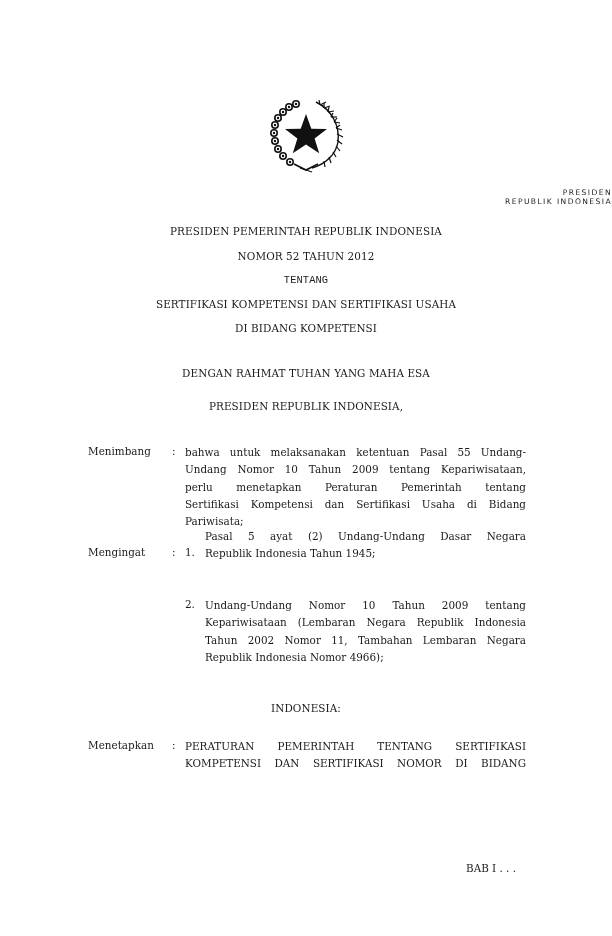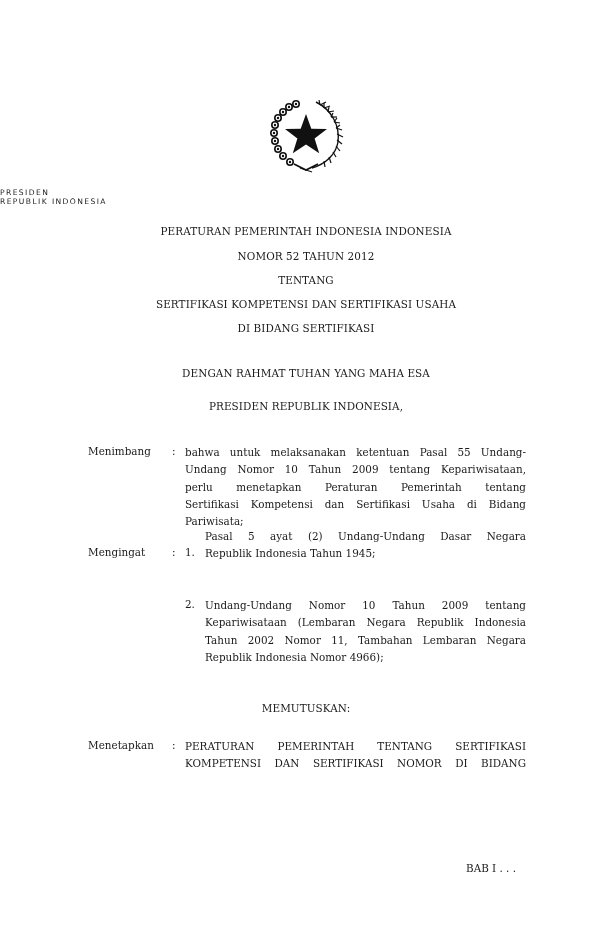--- a/index.html
+++ b/index.html
@@ -1,20 +1,20 @@
 <!DOCTYPE html>
 <html><head>
 <meta charset="utf-8">
 <style>
   html, body { margin:0; padding:0; background:#ffffff; }
   body { width:612px; height:936px; position:relative; overflow:hidden;
          font-family:"DejaVu Serif", "Liberation Serif", serif; color:#1a1a1a; }
   .page { position:absolute; left:0; top:0; width:612px; height:936px; }
   .emblem { position:absolute; left:266px; top:98px; width:80px; height:76px; }
-  .emblem-label { position:absolute; left:0; width:612px; text-align:left;
+  .emblem-label { position:absolute; left:0; width:612px; text-align:right;
                   font-family:"DejaVu Sans", "Liberation Sans", sans-serif;
                   font-size:7.6px; letter-spacing:1.4px; color:#222; }
   .center { position:absolute; left:0; width:612px; text-align:center;
             font-size:10.4px; letter-spacing:0.1px; }
   .label { position:absolute; left:88px; font-size:10.4px; }
   .colon { position:absolute; left:172px; font-size:10.4px; }
   .para { position:absolute; left:185px; width:341px; font-size:10.4px;
           line-height:17.3px; text-align:justify; }
   .para .ln { display:block; text-align:justify; text-align-last:justify; height:17.3px; white-space:nowrap; }
   .para .ln.last { text-align-last:left; }
@@ -80,25 +80,25 @@
 
     <path d="M28 66 L40 72 L52 66" fill="none" stroke="#111" stroke-width="1.6"></path>
     <path d="M34 70 L46 74" fill="none" stroke="#111" stroke-width="1.2"></path>
 
     <polygon fill="#111" points="40,16 45.3,30.7 61,30.9 48.6,40.4 53.2,55.3 40,46.5 26.8,55.3 31.4,40.4 19,30.9 34.7,30.7"></polygon>
   </svg>
 
   <div class="emblem-label" style="top:188px;">PRESIDEN</div>
   <div class="emblem-label" style="top:197px;">REPUBLIK INDONESIA</div>
 
-  <div class="center" style="top:225px;">PERATURAN PEMERINTAH INDONESIA INDONESIA</div>
+  <div class="center" style="top:225px;">PRESIDEN PEMERINTAH REPUBLIK INDONESIA</div>
   <div class="center" style="top:250px;">NOMOR 52 TAHUN 2012</div>
-  <div class="center" style="top:274px;">TENTANG</div>
+  <div class="center" style="top:274px;font-family:Liberation Mono, monospace;">TENTANG</div>
   <div class="center" style="top:298px;">SERTIFIKASI KOMPETENSI DAN SERTIFIKASI USAHA</div>
-  <div class="center" style="top:322px;">DI BIDANG SERTIFIKASI</div>
+  <div class="center" style="top:322px;">DI BIDANG KOMPETENSI</div>
 
   <div class="center" style="top:367px;">DENGAN RAHMAT TUHAN YANG MAHA ESA</div>
   <div class="center" style="top:400px;">PRESIDEN REPUBLIK INDONESIA,</div>
 
   <div class="label" style="top:445px;">Menimbang</div>
   <div class="colon" style="top:445px;">:</div>
   <div class="para" style="top:444px;">
     <span class="ln">bahwa untuk melaksanakan ketentuan Pasal 55 Undang-</span>
     <span class="ln">Undang Nomor 10 Tahun 2009 tentang Kepariwisataan,</span>
     <span class="ln">perlu menetapkan Peraturan Pemerintah tentang</span>
@@ -116,21 +116,21 @@
   </div>
 
   <div class="num" style="left:185px; top:598px;">2.</div>
   <div class="item" style="top:597px;">
     <span class="ln">Undang-Undang Nomor 10 Tahun 2009 tentang</span>
     <span class="ln">Kepariwisataan (Lembaran Negara Republik Indonesia</span>
     <span class="ln">Tahun 2002 Nomor 11, Tambahan Lembaran Negara</span>
     <span class="ln last">Republik Indonesia Nomor 4966);</span>
   </div>
 
-  <div class="center" style="top:702px;">MEMUTUSKAN:</div>
+  <div class="center" style="top:702px;">INDONESIA:</div>
 
   <div class="label" style="top:739px;">Menetapkan</div>
   <div class="colon" style="top:739px;">:</div>
   <div class="para" style="top:738px;">
     <span class="ln">PERATURAN PEMERINTAH TENTANG SERTIFIKASI</span>
     <span class="ln">KOMPETENSI DAN SERTIFIKASI NOMOR DI BIDANG</span>
   </div>
 
   <div class="footer">BAB I . . .</div>
 </div>

